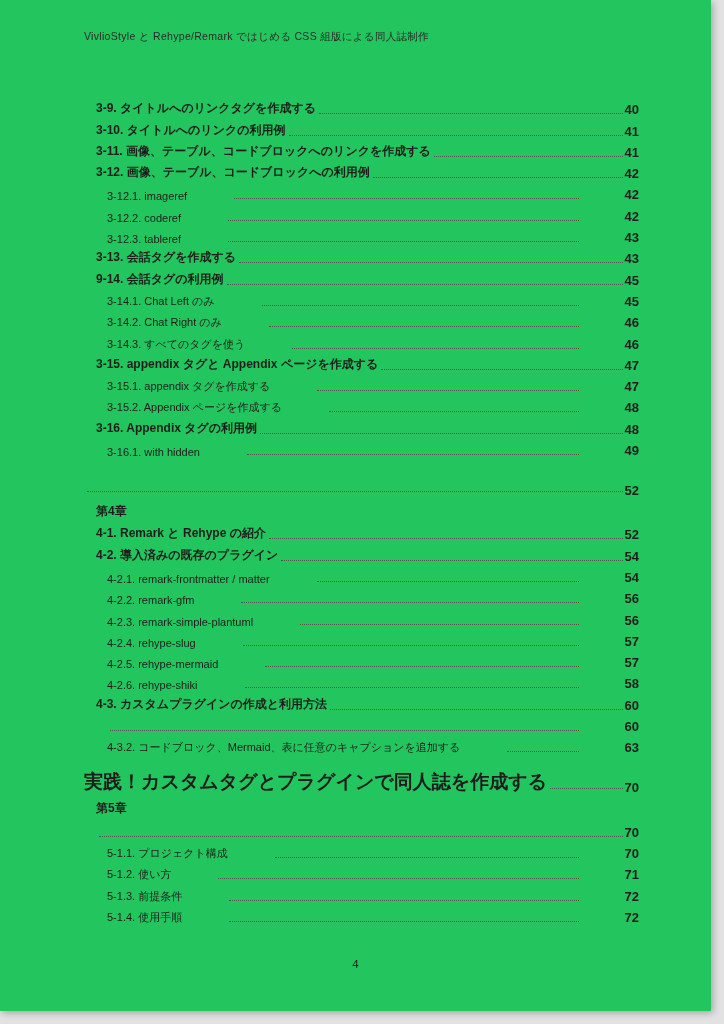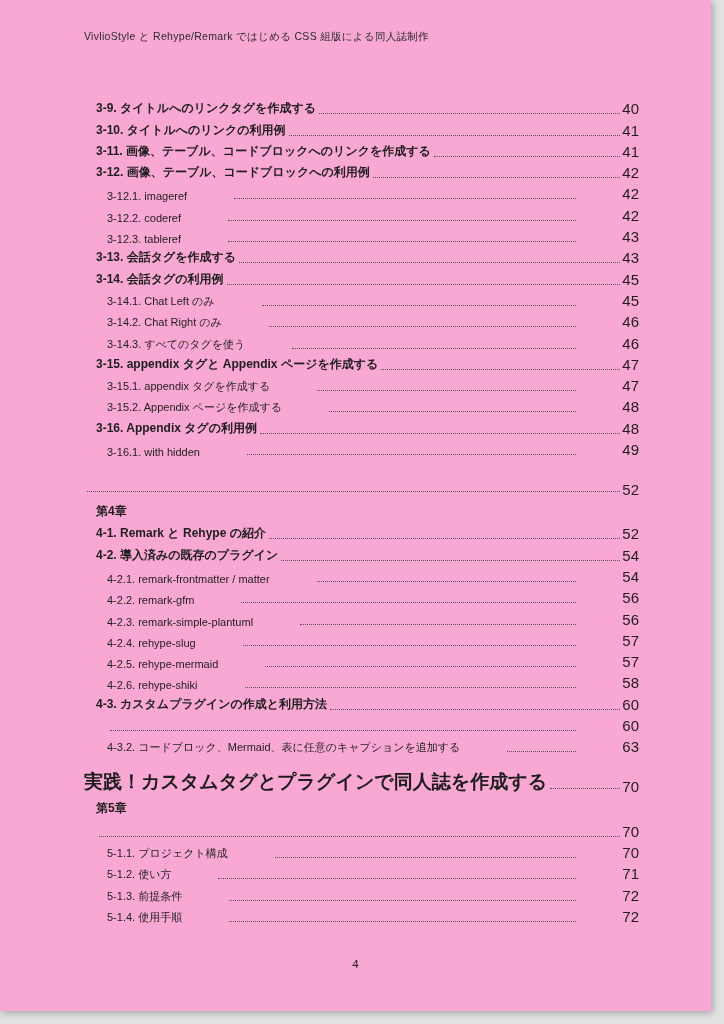--- a/index.html
+++ b/index.html
@@ -7,21 +7,21 @@
   body {
     background: #e2e2e2;
     font-family: "Liberation Sans", "DejaVu Sans", sans-serif;
     position: relative;
     overflow: hidden;
   }
   .page {
     position: absolute;
     left: 0; top: 0;
     width: 711px; height: 1011px;
-    background: #f9a8d4;
+    background: #22c55e;
     box-shadow: 2px 2px 7px rgba(0,0,0,0.28);
     color: #1d1d1d;
   }
   .running-header {
     position: absolute;
     left: 84px; top: 30px;
     font-size: 10.5px;
     letter-spacing: 0.3px;
     color: #2a2a2a;
     white-space: nowrap;
@@ -38,22 +38,22 @@
     color: #1d1d1d;
   }
   .label { white-space: nowrap; padding-bottom: 1px; }
   .dots {
     flex: 1 1 auto;
     min-width: 8px;
     border-bottom: 1.5px dotted #555;
     margin: 0 2px 4px 3px;
   }
   .pg {
-    font-size: 15px;
-    font-weight: 400;
+    font-size: 13px;
+    font-weight: 700;
     padding-bottom: 1px;
     color: #1d1d1d;
   }
   .t-h2 .toc-line { font-size: 12px; font-weight: 700; padding-left: 12px; }
   .t-h3 .toc-line { font-size: 11px; font-weight: 400; padding-left: 23px; gap: 44px; }
   .t-chapter { margin-top: 10px; margin-bottom: 2px; }
   .t-chapter .toc-line {
     font-size: 19px;
     font-weight: 700;
     padding-left: 0;
@@ -151,21 +151,21 @@
     <div class="toc-line">
       <span class="label">3-13. 会話タグを作成する</span>
       <span class="dots"></span>
       <span class="pg">43</span>
     </div>
 
   </div>
 
   <div class="toc-item t-h2">
     <div class="toc-line">
-      <span class="label">3-14. 会話タグの利用例</span>
+      <span class="label">9-14. 会話タグの利用例</span>
       <span class="dots"></span>
       <span class="pg">45</span>
     </div>
 
   </div>
 
   <div class="toc-item t-h3">
     <div class="toc-line">
       <span class="label">3-14.1. Chat Left のみ</span>
       <span class="dots"></span>

